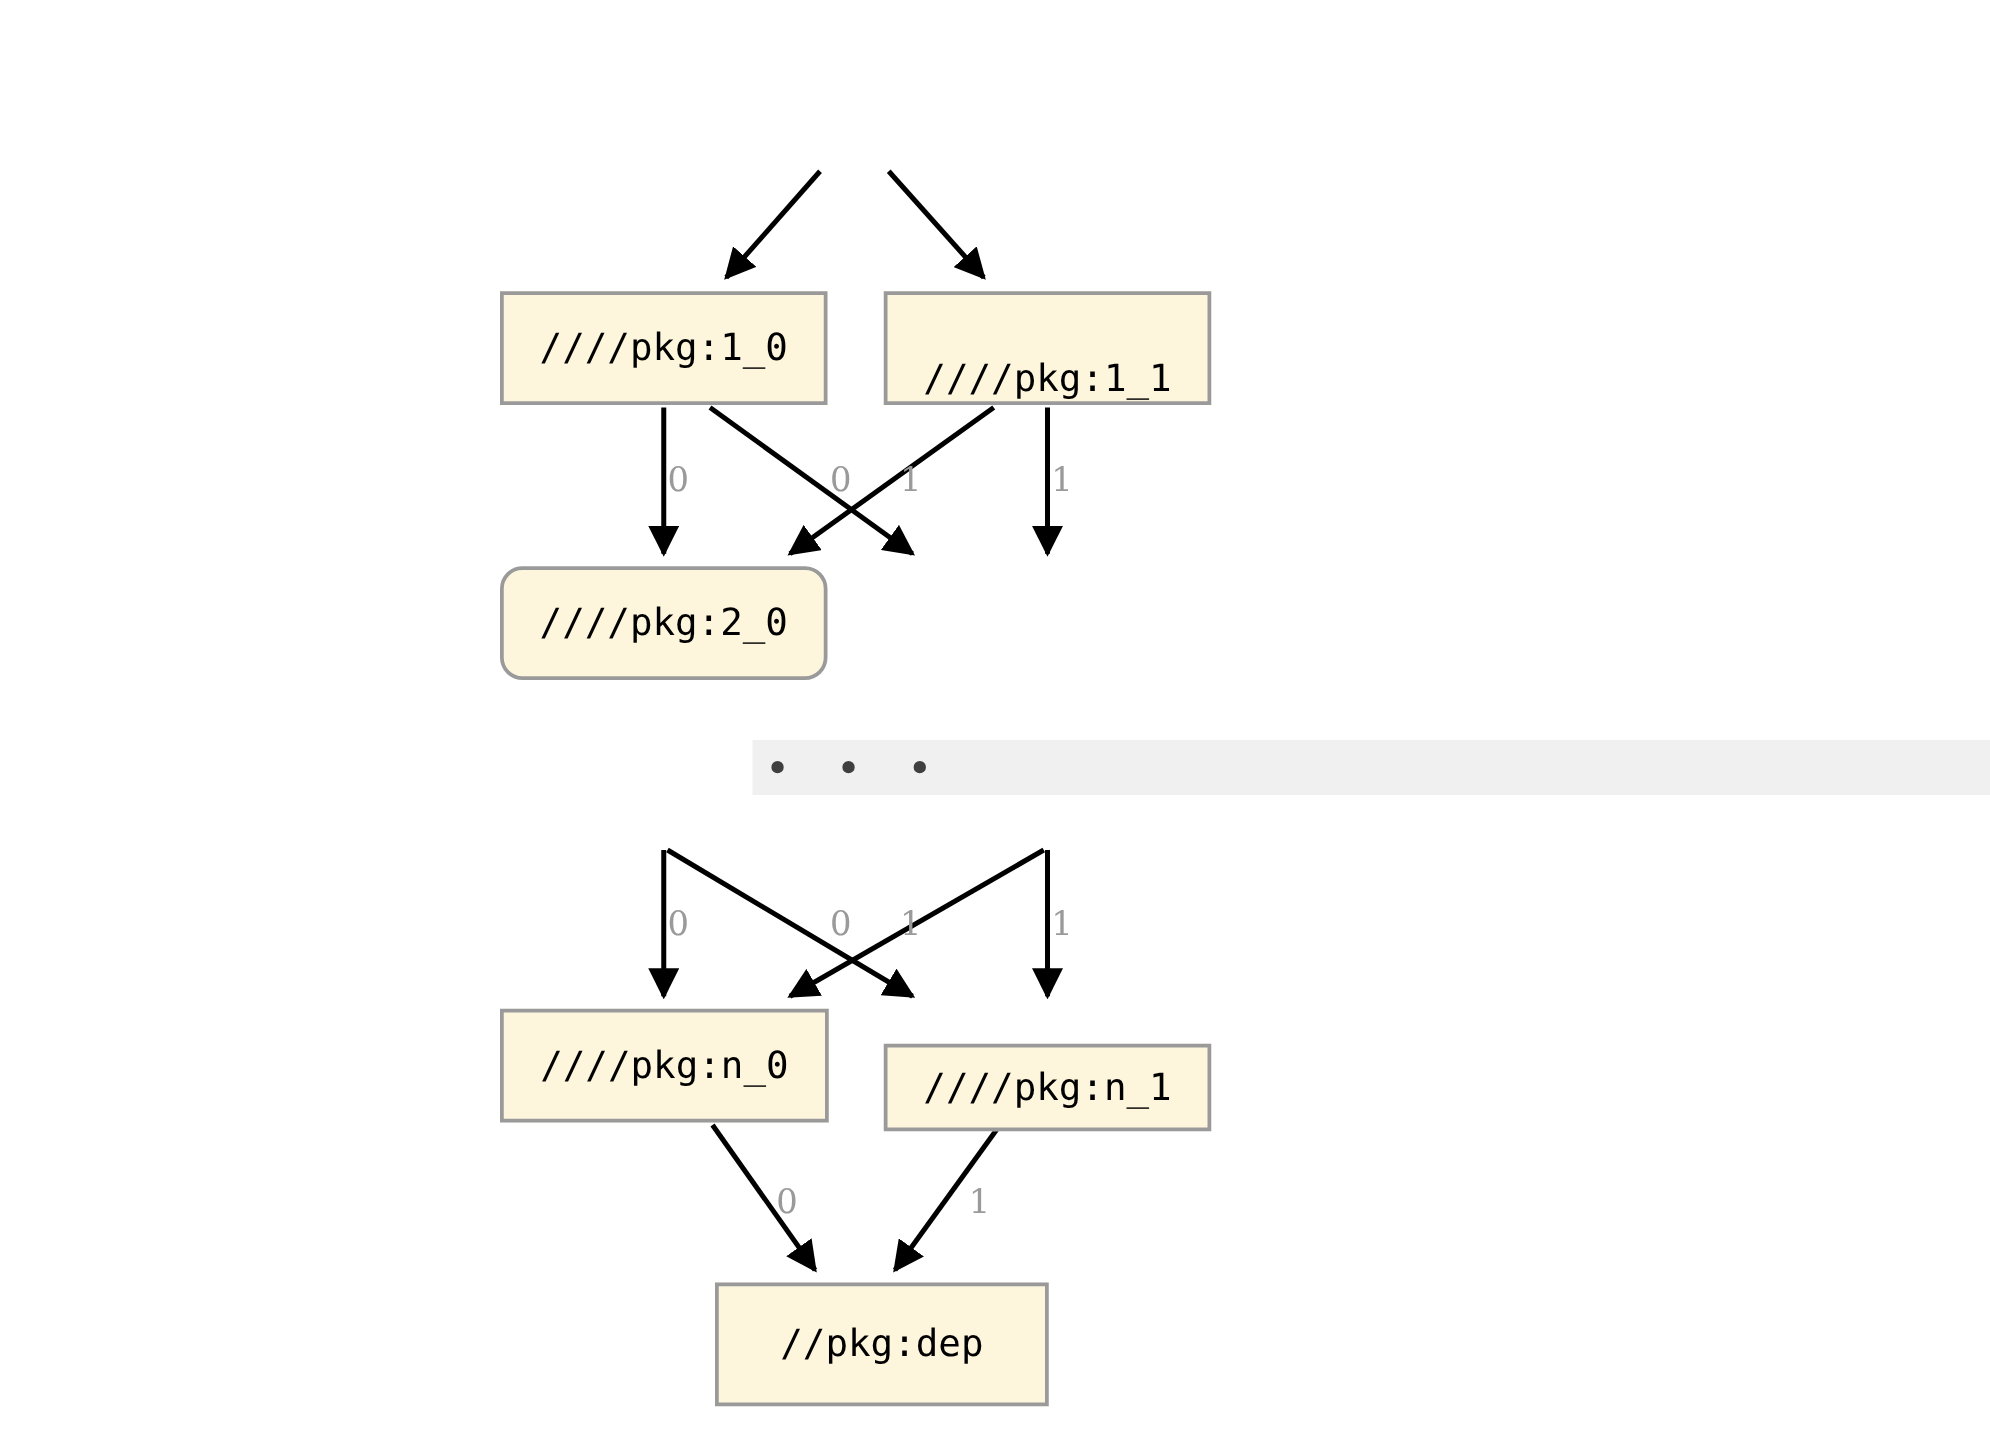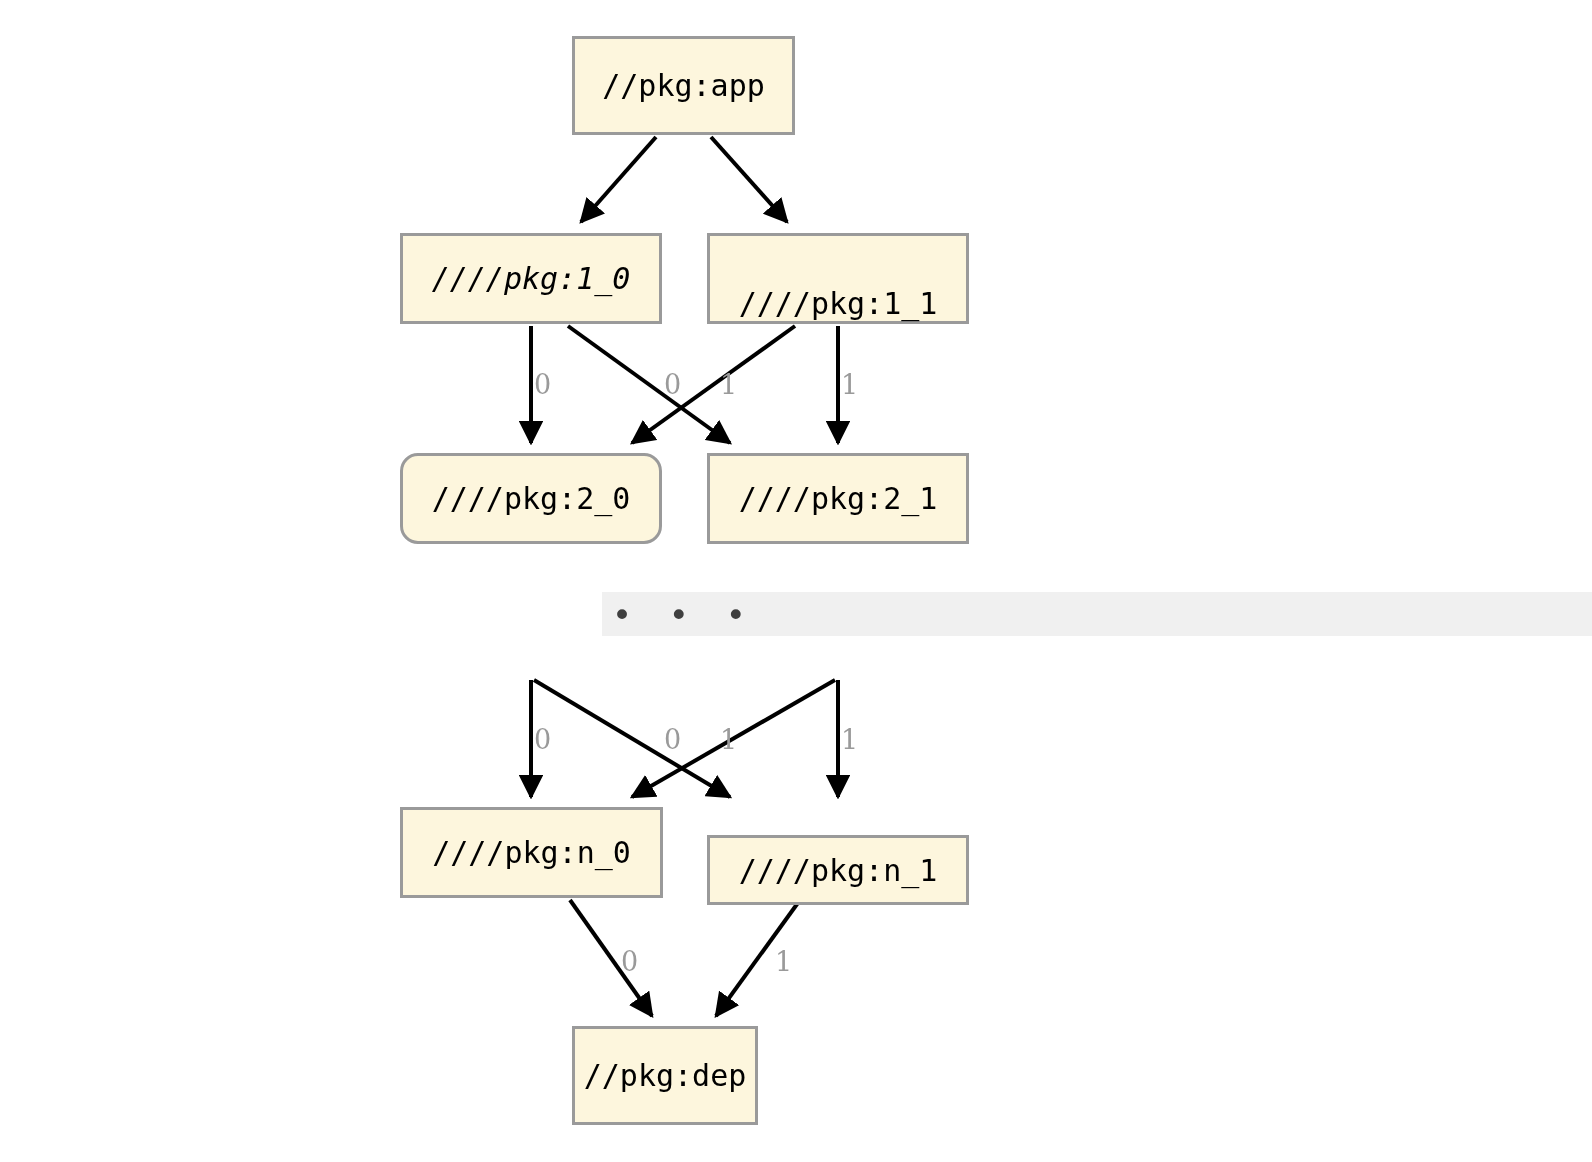--- a/index.html
+++ b/index.html
@@ -104,49 +104,43 @@
 
     <line x1="570" y1="900" x2="652" y2="1016" stroke="#000000" stroke-width="4" marker-end="url(#arrow)"></line>
 
     <line x1="800" y1="900" x2="716" y2="1016" stroke="#000000" stroke-width="4" marker-end="url(#arrow)"></line>
   </svg>
 
   <div class="ellipsis-band" style="left:602px; top:592px; width:990px; height:44px;">
     <span class="ellipsis-dots">•  •  •</span>
   </div>
 
-  <div class="node-box" style="left:572px; top:36px; width:223px; height:99px;">
-    <span class="node-label">//pkg:app</span>
-  </div>
 
-  <div class="node-box" style="left:400px; top:233px; width:262px; height:91px;font-style:italic;">
+  <div class="node-box" style="left:400px; top:233px; width:262px; height:91px;">
     <span class="node-label">////pkg:1_0</span>
   </div>
 
   <div class="node-box" style="left:707px; top:233px; width:262px; height:91px;align-items:flex-end;">
     <span class="node-label">////pkg:1_1</span>
   </div>
 
   <div class="node-box" style="left:400px; top:453px; width:262px; height:91px;border-radius:18px;">
     <span class="node-label">////pkg:2_0</span>
   </div>
 
-  <div class="node-box" style="left:707px; top:453px; width:262px; height:91px;">
-    <span class="node-label">////pkg:2_1</span>
-  </div>
 
   <div class="node-box" style="left:400px; top:807px; width:263px; height:91px;">
     <span class="node-label">////pkg:n_0</span>
   </div>
 
   <div class="node-box" style="left:707px; top:807px; width:262px; height:70px;margin-top:28px;">
     <span class="node-label">////pkg:n_1</span>
   </div>
 
-  <div class="node-box" style="left:572px; top:1026px; width:186px; height:99px;">
+  <div class="node-box" style="left:572px; top:1026px; width:267px; height:99px;">
     <span class="node-label">//pkg:dep</span>
   </div>
 
   <span class="edge-label" style="left:534px; top:371px;">0</span>
   <span class="edge-label" style="left:664px; top:371px;">0</span>
   <span class="edge-label" style="left:720px; top:371px;">1</span>
   <span class="edge-label" style="left:841px; top:371px;">1</span>
 
   <span class="edge-label" style="left:534px; top:726px;">0</span>
   <span class="edge-label" style="left:664px; top:726px;">0</span>

